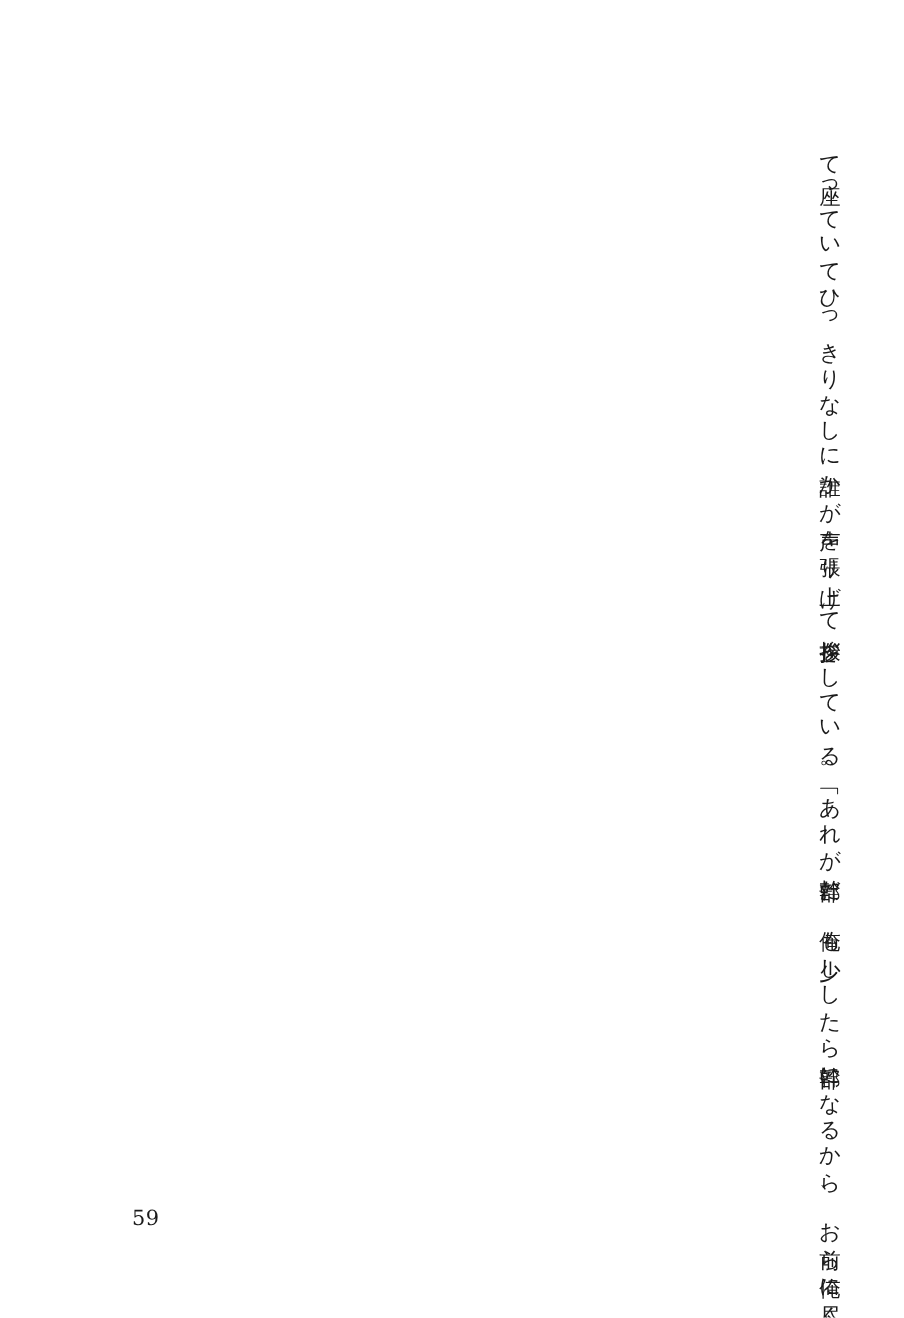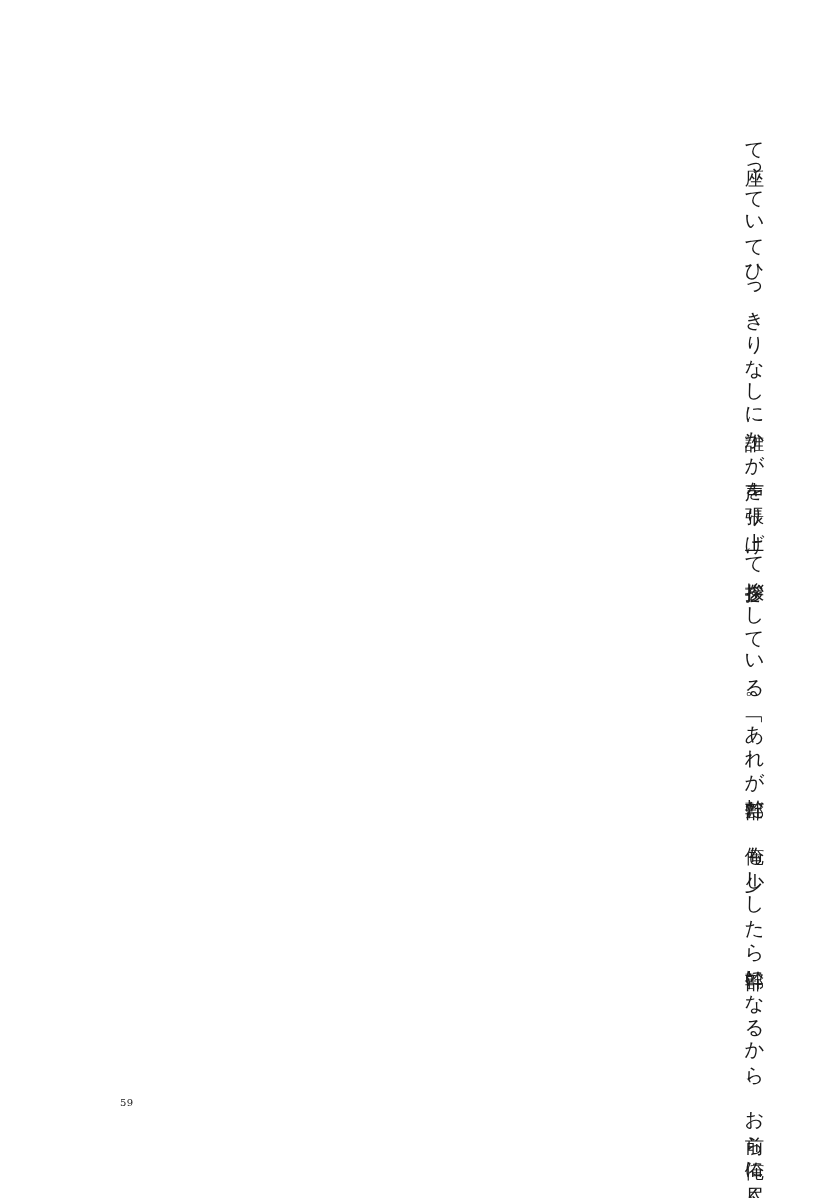--- a/index.html
+++ b/index.html
@@ -37,21 +37,21 @@
     line-height: 1.0;
     letter-spacing: 1.6px;
     white-space: pre;
     margin-left: 10.5px;
     color: #1a1a1a;
   }
   .folio {
     position: absolute;
     left: 120px;
     top: 1097px;
-    font-size: 10px;
+    font-size: 19px;
     font-family: "DejaVu Serif", "Liberation Serif", serif;
     color: #1a1a1a;
     letter-spacing: 0.5px;
   }
 </style>
 </head>
 <body>
 
 <div class="page">
 

